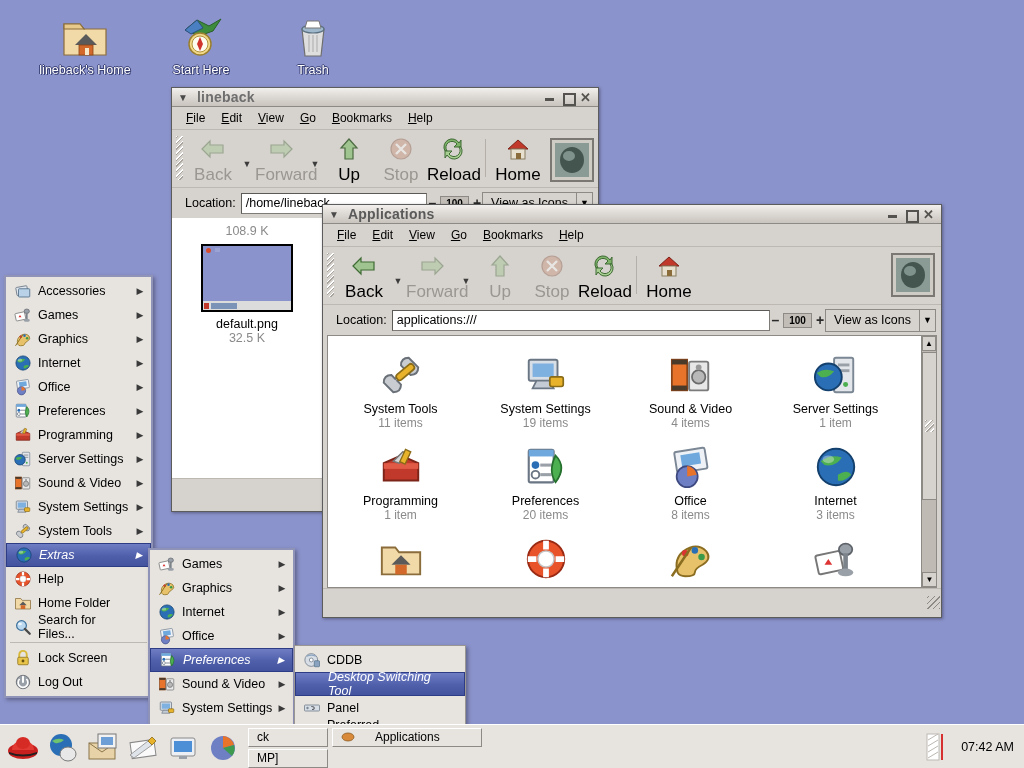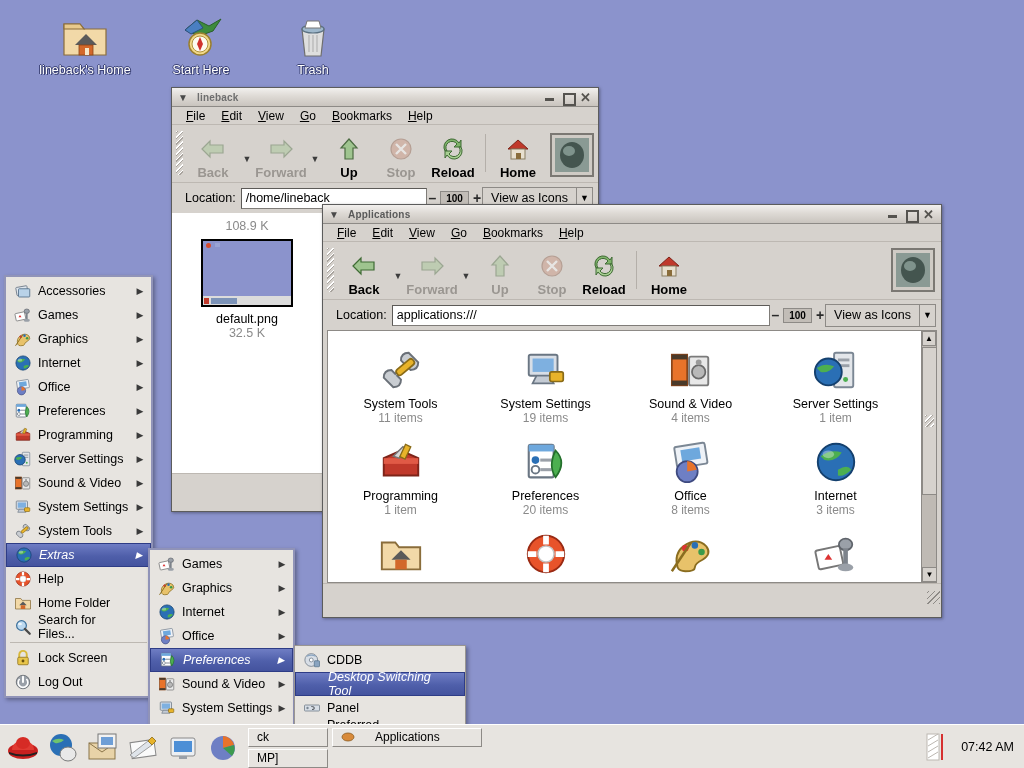--- a/index.html
+++ b/index.html
@@ -20,42 +20,42 @@
   }
   
   .win { position:absolute; background:#d6d2cd; border:1px solid #5c5c5c;
          box-shadow: 1px 1px 3px rgba(0,0,0,.35); }
   .titlebar {
     height:19px; display:flex; align-items:center;
     background: linear-gradient(to bottom,#f2f0ee 0%,#dedad5 45%,#c9c4be 100%);
     border-bottom:1px solid #8d8a86; padding:0 2px;
   }
   .titlebar .tmenu { width:18px; text-align:center; color:#4a4a4a; font-size:10px; }
-  .titlebar .ttext { flex:1; font-weight:bold; font-size:10px; color:#5a5a5a;
+  .titlebar .ttext { flex:1; font-weight:bold; font-size:14px; color:#5a5a5a;
                      padding-left:5px; letter-spacing:.2px; }
   .titlebar.inactive .ttext { color:#6e6e6e; }
   .tbtns { display:flex; gap:7px; padding-right:5px; color:#55534f; }
   .tbtn { width:11px; height:11px; position:relative; cursor:pointer; }
   .tb-min::after { content:""; position:absolute; left:1px; bottom:2px; width:9px; height:3px; background:#55534f; }
   .tb-max::after { content:""; position:absolute; left:1px; top:1px; width:9px; height:9px;
                    border:2px solid #55534f; }
   .tb-close { font-size:13px; line-height:11px; font-weight:bold; text-align:center; }
 
-  .menubar { display:flex; height:18px; align-items:center; padding-left:6px;
+  .menubar { display:flex; height:23px; align-items:center; padding-left:6px;
              background:#d6d2cd; border-bottom:1px solid #bdb8b2; }
   .menubar span { padding:2px 8px; font-size:12px; color:#000; cursor:pointer; }
   .menubar u { text-decoration:underline; }
 
   .toolbar { display:flex; align-items:flex-end; height:58px; background:#d6d2cd;
              border-bottom:1px solid #bdb8b2; padding:0 4px 2px 4px; position:relative; }
   .grip { width:7px; height:44px; align-self:center; margin-right:4px;
           background: repeating-linear-gradient(135deg,#ffffff 0 1px,#a9a49e 1px 2px,transparent 2px 4px); }
   .tbitem { width:52px; text-align:center; cursor:pointer; }
   .tbitem .ico { height:30px; display:flex; align-items:center; justify-content:center; }
-  .tbitem .cap { font-size:13px; color:#000; padding-top:1px;font-weight:bold; }
+  .tbitem .cap { font-size:17px; color:#000; padding-top:1px; }
   .tbitem.disabled .cap { color:#9a9691; }
   .tbitem.disabled .ico { opacity:.42; }
   .arrowdrop { width:16px; align-self:flex-end; padding-bottom:16px; font-size:9px;
                color:#3c3c3c; text-align:center; cursor:pointer; }
   .tbsep { width:1px; height:38px; background:#b4afa9; align-self:center; margin:0 6px; }
   .logo-btn { position:absolute; right:6px; top:6px; width:44px; height:44px;
               background:#cfcbc5; border:2px solid #7b7873; display:flex; align-items:center; justify-content:center; }
 
   .locbar { display:flex; align-items:center; height:30px; background:#d6d2cd; padding:0 5px; gap:1px; }
   .locbar .lbl { font-size:12.5px; padding:0 4px 0 8px; }

